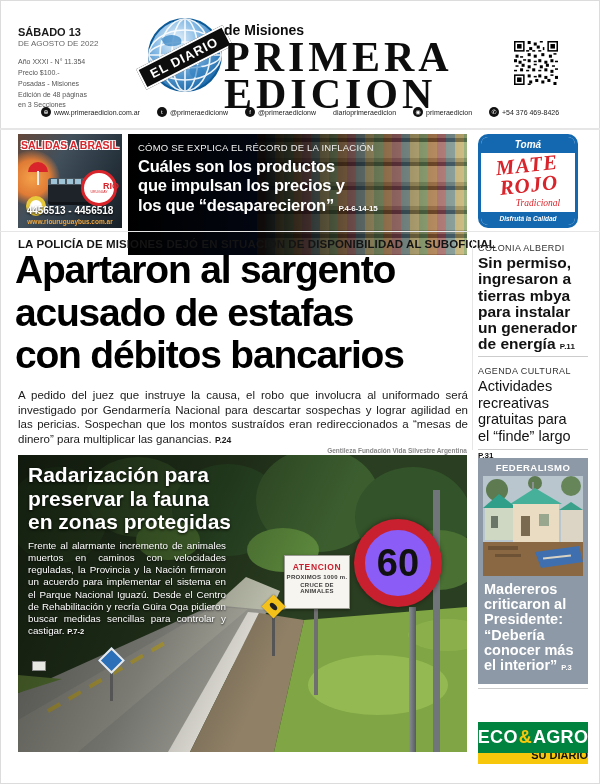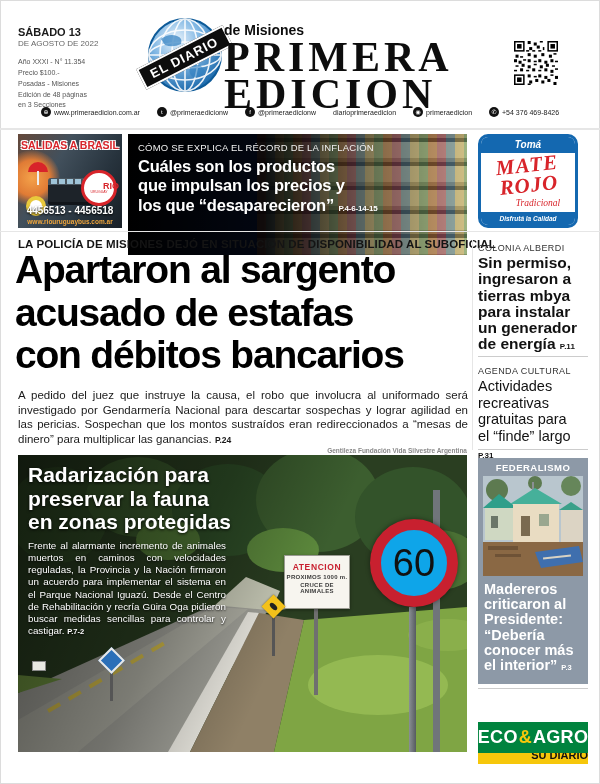--- a/index.html
+++ b/index.html
@@ -104,23 +104,23 @@
   
   .credit{position:absolute;left:18px;top:447px;width:449px;text-align:right;font-size:6.5px;color:#8a8a8a;font-weight:bold;}
   .photo{position:absolute;left:18px;top:455px;width:449px;height:297px;overflow:hidden;background:#2a3e21;}
   .photo svg.scene{position:absolute;inset:0;}
   .photo-shade{position:absolute;inset:0;background:linear-gradient(115deg,rgba(0,0,0,.6) 0%,rgba(0,0,0,.3) 38%,rgba(0,0,0,0) 60%);}
   .photo-hl{position:absolute;left:10px;top:8px;width:225px;font-size:21px;font-weight:bold;color:#fff;line-height:1.12;
             text-shadow:0 1px 3px rgba(0,0,0,.85);}
   .photo-body{position:absolute;left:10px;top:85px;width:198px;font-size:9.8px;color:#fff;line-height:1.24;
               text-align:justify;text-shadow:0 1px 2px rgba(0,0,0,.9);}
   .photo-body .ref{font-size:7.5px;color:#fff;}
-  .speed-sign{position:absolute;left:352px;top:64px;width:66px;height:66px;border-radius:50%;background:#0ea5e9;
+  .speed-sign{position:absolute;left:336px;top:64px;width:66px;height:66px;border-radius:50%;background:#8b5cf6;
               border:11px solid #c8202f;display:flex;align-items:center;justify-content:center;
-              font-size:38px;font-weight:normal;color:#111;box-shadow:0 0 5px rgba(0,0,0,.45);}
+              font-size:38px;font-weight:bold;color:#111;box-shadow:0 0 5px rgba(0,0,0,.45);}
   .speed-post{position:absolute;left:391px;top:152px;width:7px;height:145px;background:linear-gradient(90deg,#8a8f94,#565b60);}
   .warn-sign{position:absolute;left:266px;top:100px;width:64px;height:52px;background:#f7f5ef;border:1px solid #9a9a92;
              text-align:center;box-shadow:0 1px 3px rgba(0,0,0,.4);}
   .warn-title{color:#c8202f;font-weight:bold;font-size:8.5px;margin-top:6px;letter-spacing:.6px;}
   .warn-line{font-size:6px;color:#3a3a3a;font-weight:bold;margin-top:2px;letter-spacing:.3px;}
   .warn-post{position:absolute;left:296px;top:152px;width:4px;height:88px;background:#6f6f6f;}
   .diamond{position:absolute;transform:rotate(45deg);}
   .yellow-diamond{left:247px;top:143px;width:17px;height:17px;background:#f3c11a;box-shadow:0 0 2px rgba(0,0,0,.5);}
   .yellow-diamond i{position:absolute;left:4px;top:6px;width:9px;height:5px;border-radius:50%;background:#222;}
   .diamond-post{position:absolute;left:254px;top:163px;width:3px;height:38px;background:#555;}

